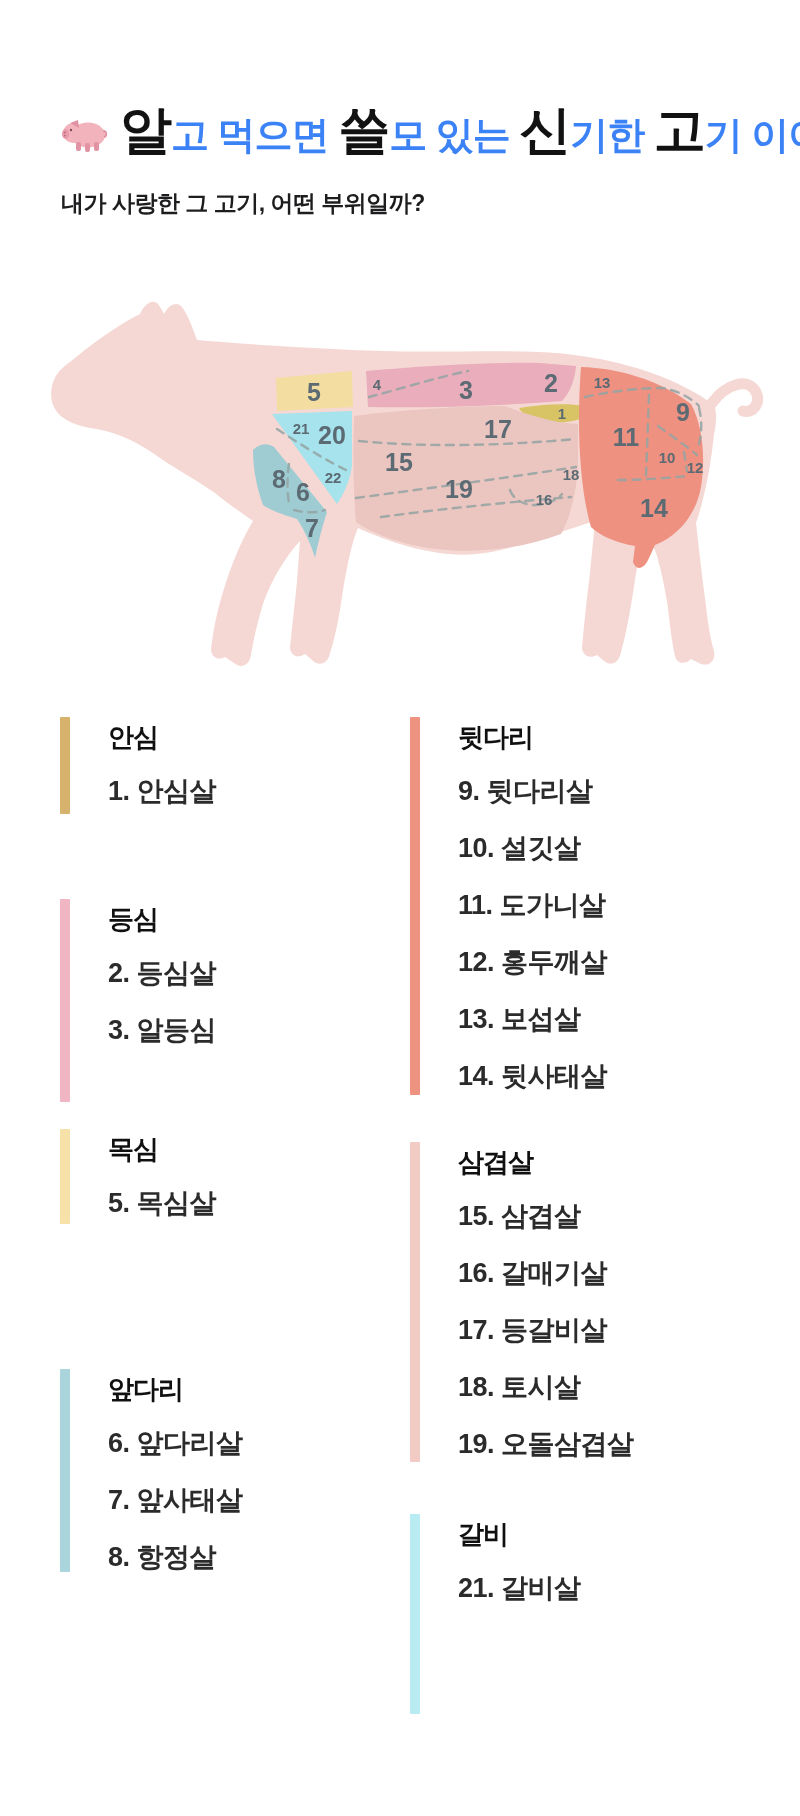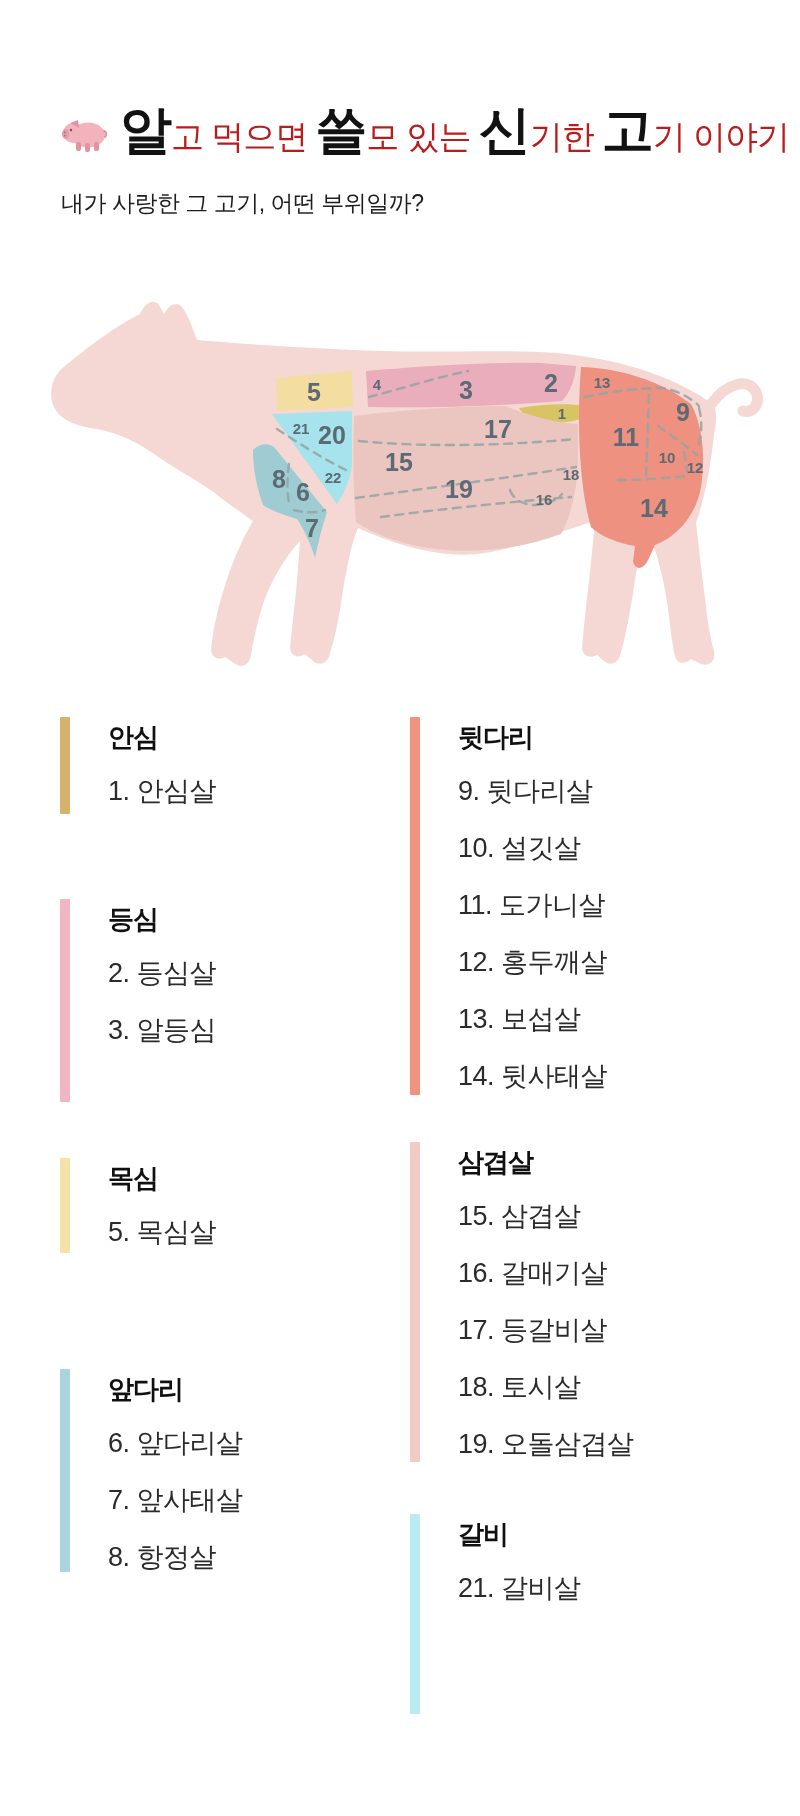--- a/index.html
+++ b/index.html
@@ -5,36 +5,36 @@
   html,body{margin:0;padding:0}
   body{width:800px;height:1816px;background:#ffffff;position:relative;
        font-family:"Liberation Sans","DejaVu Sans",sans-serif;color:#111;overflow:hidden}
   .page{position:absolute;inset:0}
 
   
   .hdr{position:absolute;left:61px;top:96px;width:700px}
   .title-line{white-space:nowrap;letter-spacing:-1px}
   .pig-ico{display:inline-block;vertical-align:-6px;margin-right:13px}
   .seg-em{font-size:52px;font-weight:800;color:#121212}
-  .seg{font-size:33px;font-weight:400;color:#b91c1c}
-  .subtitle{margin-top:22px;font-size:23px;font-weight:400;color:#1d1d1f;letter-spacing:-0.5px}
+  .seg{font-size:38px;font-weight:700;color:#3b82f6}
+  .subtitle{margin-top:22px;font-size:23px;font-weight:700;color:#1d1d1f;letter-spacing:-0.5px}
 
   
   .diagram{position:absolute;left:0;top:230px;width:800px;height:450px}
   .cut{fill:none;stroke:#93a3a3;stroke-width:2.4;stroke-dasharray:8 6.5;stroke-linecap:round;opacity:.85}
   .num{font-family:"Liberation Sans","DejaVu Sans",sans-serif;font-weight:700;fill:#5c6a73;text-anchor:middle}
   .num.big{font-size:25px}
   .num.sm{font-size:15px}
 
   
   .sec{position:absolute;width:300px}
   .sec .bar{position:absolute;left:-48px;top:2px;width:10px;border-radius:1px}
   .sec h2{margin:0;font-size:26px;line-height:44px;font-weight:700;color:#101010;letter-spacing:-1px}
   .sec ul{margin:3px 0 0;padding:0;list-style:none}
-  .sec li{height:57px;display:flex;align-items:center;font-size:27px;font-weight:400;color:#2b2b2b;letter-spacing:-0.5px}
+  .sec li{height:57px;display:flex;align-items:center;font-size:27px;font-weight:700;color:#2b2b2b;letter-spacing:-0.5px}
   .col-l{left:108px}
   .col-r{left:458px}
 </style>
 </head>
 <body>
 
 <div class="page">
 
   <div class="hdr">
     <div class="title-line">
@@ -151,21 +151,21 @@
 
   <div class="sec col-l" style="top:897px">
     <div class="bar" style="height: 203px; background-color: rgb(241, 182, 195);"></div>
     <h2>등심</h2>
     <ul>
       <li>2. 등심살</li>
       <li>3. 알등심</li>
     </ul>
   </div>
 
-  <div class="sec col-l" style="top:1156px">
+  <div class="sec col-l" style="top:1127px">
     <div class="bar" style="height: 95px; background-color: rgb(246, 226, 168);"></div>
     <h2>목심</h2>
     <ul>
       <li>5. 목심살</li>
     </ul>
   </div>
 
   <div class="sec col-l" style="top:1367px">
     <div class="bar" style="height: 203px; background-color: rgb(170, 213, 220);"></div>
     <h2>앞다리</h2>

